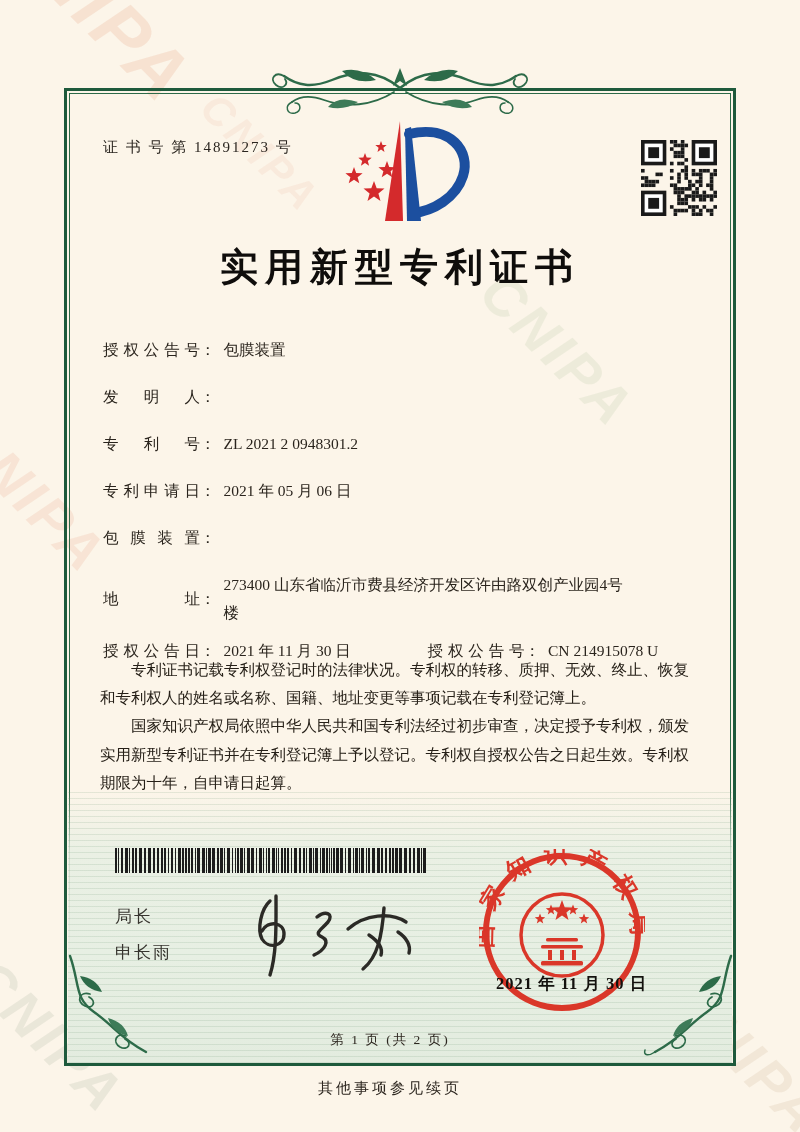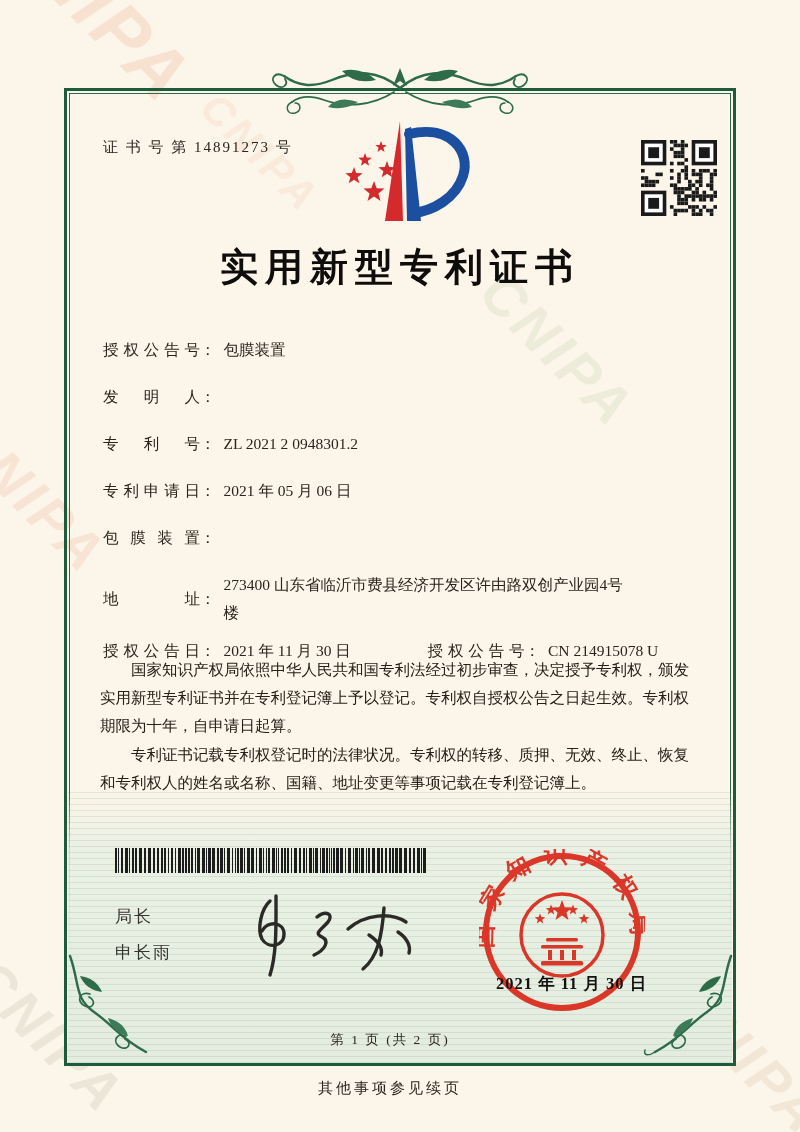--- a/index.html
+++ b/index.html
@@ -301,22 +301,22 @@
     <span class="flabel">授权公告日</span>
       <span class="fcolon">：</span>
     <span class="fvalue grant-date-value">2021 年 11 月 30 日</span>
     <span class="flabel" style="margin-left:22px;">授权公告号</span>
       <span class="fcolon">：</span>
     <span class="fvalue">CN 214915078 U</span>
   </div>
 </div>
 
 <div class="bodytext">
+  <p>专利证书记载专利权登记时的法律状况。专利权的转移、质押、无效、终止、恢复和专利权人的姓名或名称、国籍、地址变更等事项记载在专利登记簿上。</p>
   <p>国家知识产权局依照中华人民共和国专利法经过初步审查，决定授予专利权，颁发实用新型专利证书并在专利登记簿上予以登记。专利权自授权公告之日起生效。专利权期限为十年，自申请日起算。</p>
-  <p>专利证书记载专利权登记时的法律状况。专利权的转移、质押、无效、终止、恢复和专利权人的姓名或名称、国籍、地址变更等事项记载在专利登记簿上。</p>
 </div>
 
 <div class="barcode" id="barcode"><span style="width:2px;background:#1c1c1c;"></span><span style="width:1px;"></span><span style="width:1px;background:#1c1c1c;"></span><span style="width:2px;"></span><span style="width:2px;background:#1c1c1c;"></span><span style="width:2px;"></span><span style="width:3px;background:#1c1c1c;"></span><span style="width:1px;"></span><span style="width:1px;background:#1c1c1c;"></span><span style="width:2px;"></span><span style="width:2px;background:#1c1c1c;"></span><span style="width:1px;"></span><span style="width:2px;background:#1c1c1c;"></span><span style="width:2px;"></span><span style="width:3px;background:#1c1c1c;"></span><span style="width:2px;"></span><span style="width:2px;background:#1c1c1c;"></span><span style="width:2px;"></span><span style="width:3px;background:#1c1c1c;"></span><span style="width:2px;"></span><span style="width:2px;background:#1c1c1c;"></span><span style="width:2px;"></span><span style="width:2px;background:#1c1c1c;"></span><span style="width:2px;"></span><span style="width:2px;background:#1c1c1c;"></span><span style="width:1px;"></span><span style="width:2px;background:#1c1c1c;"></span><span style="width:2px;"></span><span style="width:1px;background:#1c1c1c;"></span><span style="width:2px;"></span><span style="width:2px;background:#1c1c1c;"></span><span style="width:2px;"></span><span style="width:1px;background:#1c1c1c;"></span><span style="width:2px;"></span><span style="width:3px;background:#1c1c1c;"></span><span style="width:1px;"></span><span style="width:2px;background:#1c1c1c;"></span><span style="width:1px;"></span><span style="width:2px;background:#1c1c1c;"></span><span style="width:1px;"></span><span style="width:2px;background:#1c1c1c;"></span><span style="width:1px;"></span><span style="width:2px;background:#1c1c1c;"></span><span style="width:2px;"></span><span style="width:1px;background:#1c1c1c;"></span><span style="width:1px;"></span><span style="width:3px;background:#1c1c1c;"></span><span style="width:2px;"></span><span style="width:3px;background:#1c1c1c;"></span><span style="width:1px;"></span><span style="width:1px;background:#1c1c1c;"></span><span style="width:1px;"></span><span style="width:3px;background:#1c1c1c;"></span><span style="width:1px;"></span><span style="width:3px;background:#1c1c1c;"></span><span style="width:2px;"></span><span style="width:2px;background:#1c1c1c;"></span><span style="width:1px;"></span><span style="width:3px;background:#1c1c1c;"></span><span style="width:1px;"></span><span style="width:1px;background:#1c1c1c;"></span><span style="width:2px;"></span><span style="width:3px;background:#1c1c1c;"></span><span style="width:2px;"></span><span style="width:1px;background:#1c1c1c;"></span><span style="width:2px;"></span><span style="width:1px;background:#1c1c1c;"></span><span style="width:1px;"></span><span style="width:2px;background:#1c1c1c;"></span><span style="width:1px;"></span><span style="width:3px;background:#1c1c1c;"></span><span style="width:1px;"></span><span style="width:1px;background:#1c1c1c;"></span><span style="width:2px;"></span><span style="width:3px;background:#1c1c1c;"></span><span style="width:1px;"></span><span style="width:3px;background:#1c1c1c;"></span><span style="width:2px;"></span><span style="width:1px;background:#1c1c1c;"></span><span style="width:2px;"></span><span style="width:3px;background:#1c1c1c;"></span><span style="width:1px;"></span><span style="width:1px;background:#1c1c1c;"></span><span style="width:2px;"></span><span style="width:1px;background:#1c1c1c;"></span><span style="width:1px;"></span><span style="width:2px;background:#1c1c1c;"></span><span style="width:2px;"></span><span style="width:3px;background:#1c1c1c;"></span><span style="width:1px;"></span><span style="width:1px;background:#1c1c1c;"></span><span style="width:1px;"></span><span style="width:1px;background:#1c1c1c;"></span><span style="width:2px;"></span><span style="width:2px;background:#1c1c1c;"></span><span style="width:1px;"></span><span style="width:2px;background:#1c1c1c;"></span><span style="width:1px;"></span><span style="width:2px;background:#1c1c1c;"></span><span style="width:2px;"></span><span style="width:1px;background:#1c1c1c;"></span><span style="width:2px;"></span><span style="width:3px;background:#1c1c1c;"></span><span style="width:2px;"></span><span style="width:2px;background:#1c1c1c;"></span><span style="width:2px;"></span><span style="width:2px;background:#1c1c1c;"></span><span style="width:1px;"></span><span style="width:1px;background:#1c1c1c;"></span><span style="width:2px;"></span><span style="width:3px;background:#1c1c1c;"></span><span style="width:1px;"></span><span style="width:1px;background:#1c1c1c;"></span><span style="width:1px;"></span><span style="width:3px;background:#1c1c1c;"></span><span style="width:2px;"></span><span style="width:1px;background:#1c1c1c;"></span><span style="width:1px;"></span><span style="width:3px;background:#1c1c1c;"></span><span style="width:1px;"></span><span style="width:2px;background:#1c1c1c;"></span><span style="width:1px;"></span><span style="width:1px;background:#1c1c1c;"></span><span style="width:1px;"></span><span style="width:1px;background:#1c1c1c;"></span><span style="width:1px;"></span><span style="width:2px;background:#1c1c1c;"></span><span style="width:1px;"></span><span style="width:3px;background:#1c1c1c;"></span><span style="width:1px;"></span><span style="width:3px;background:#1c1c1c;"></span><span style="width:2px;"></span><span style="width:1px;background:#1c1c1c;"></span><span style="width:2px;"></span><span style="width:3px;background:#1c1c1c;"></span><span style="width:2px;"></span><span style="width:1px;background:#1c1c1c;"></span><span style="width:1px;"></span><span style="width:3px;background:#1c1c1c;"></span><span style="width:1px;"></span><span style="width:1px;background:#1c1c1c;"></span><span style="width:1px;"></span><span style="width:3px;background:#1c1c1c;"></span><span style="width:2px;"></span><span style="width:1px;background:#1c1c1c;"></span><span style="width:1px;"></span><span style="width:2px;background:#1c1c1c;"></span><span style="width:2px;"></span><span style="width:3px;background:#1c1c1c;"></span><span style="width:2px;"></span><span style="width:3px;background:#1c1c1c;"></span><span style="width:1px;"></span><span style="width:2px;background:#1c1c1c;"></span><span style="width:2px;"></span><span style="width:2px;background:#1c1c1c;"></span><span style="width:2px;"></span><span style="width:2px;background:#1c1c1c;"></span><span style="width:1px;"></span><span style="width:2px;background:#1c1c1c;"></span><span style="width:1px;"></span><span style="width:3px;background:#1c1c1c;"></span><span style="width:1px;"></span><span style="width:3px;background:#1c1c1c;"></span><span style="width:2px;"></span><span style="width:3px;background:#1c1c1c;"></span><span style="width:2px;"></span><span style="width:2px;background:#1c1c1c;"></span><span style="width:2px;"></span><span style="width:2px;background:#1c1c1c;"></span><span style="width:2px;"></span><span style="width:3px;background:#1c1c1c;"></span><span style="width:1px;"></span><span style="width:1px;background:#1c1c1c;"></span><span style="width:1px;"></span><span style="width:3px;background:#1c1c1c;"></span><span style="width:1px;"></span></div>
 
 <div class="sig-label" style="top:905px;">局长</div>
 <div class="sig-label" style="top:941px;">申长雨</div>
 <svg class="sig-svg" viewBox="0 0 195 88">
   <g fill="none" stroke="#2b2a26" stroke-width="3.4" stroke-linecap="round">
     <path d="M38 8 C29 16 25 36 30 46 C36 56 52 54 52 41 C52 29 36 27 30 38"></path>
     <path d="M44 3 C44 30 45 60 38 82"></path>

